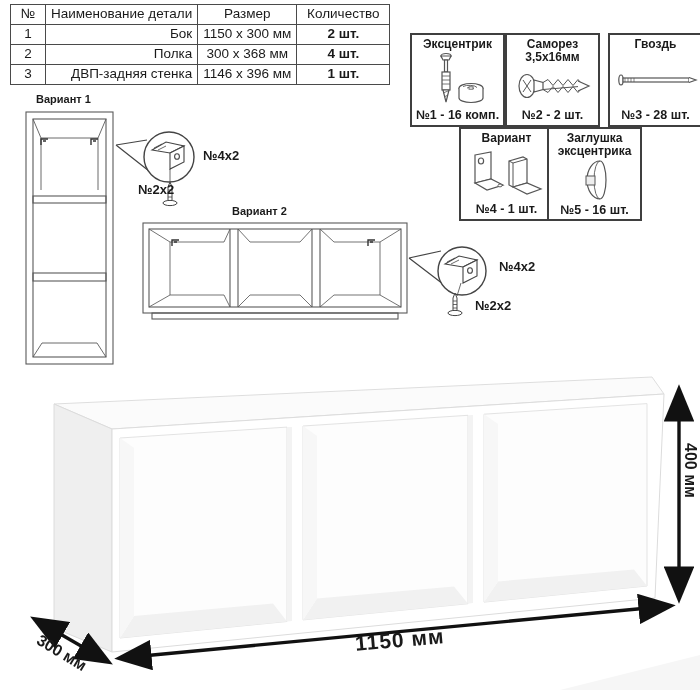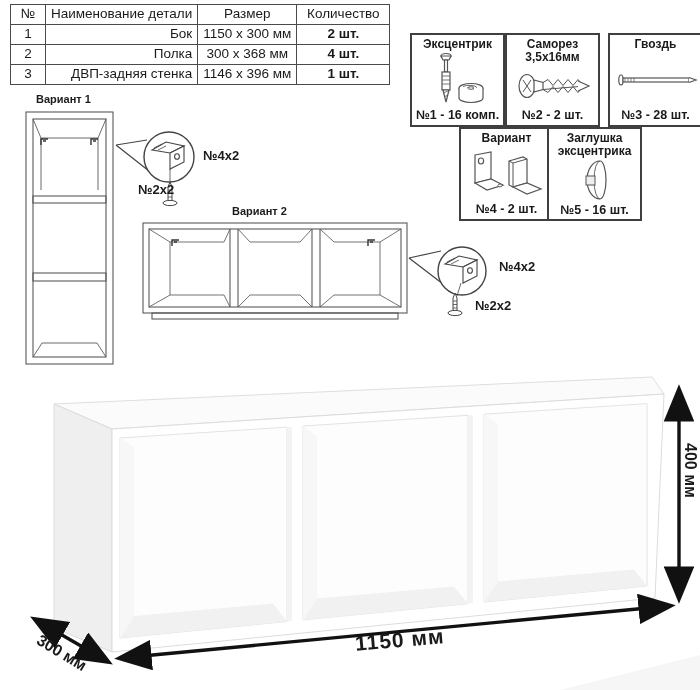--- a/index.html
+++ b/index.html
@@ -249,21 +249,21 @@
       <svg width="76" height="50" viewBox="0 0 76 50" fill="none" stroke="#555" stroke-width="1.2">
         <path d="M6,6 L22,3 L22,30 L6,34 Z" fill="#fff"></path>
         <ellipse cx="12" cy="12" rx="2.6" ry="3" fill="#fff"></ellipse>
         <path d="M6,34 L22,30 L34,36 L18,41 Z" fill="#fff"></path>
         <path d="M40,12 L54,8 L58,10 L58,34 L44,38 L40,36 Z" fill="#fff"></path>
         <path d="M44,38 L58,34 L72,40 L58,45 Z" fill="#fff"></path>
         <path d="M40,12 L44,14 L44,38 M44,14 L58,10" stroke-width="1"></path>
         <ellipse cx="31" cy="36.5" rx="2" ry="1.4" fill="#fff" stroke-width="0.9"></ellipse>
       </svg>
     </div>
-    <div class="hw-count">№4 - 2 шт.</div>
+    <div class="hw-count">№4 - 1 шт.</div>
   </div>
 
   <div class="hw-cell" style="left:547px;top:127px;">
     <div class="hw-name" style="max-width:84px;">Заглушка эксцентрика</div>
     <div class="hw-icon">
       <svg width="46" height="44" viewBox="0 0 46 44" fill="none" stroke="#555" stroke-width="1.2">
         <path d="M28,2 a13,19 0 1 0 0,38 a6,19 0 0 0 0,-38 z" fill="#fff"></path>
         <path d="M28,2 a6,19 0 0 0 0,38" stroke-width="0.9"></path>
         <rect x="14" y="17" width="9" height="9" fill="#eee" stroke-width="1"></rect>
       </svg>

